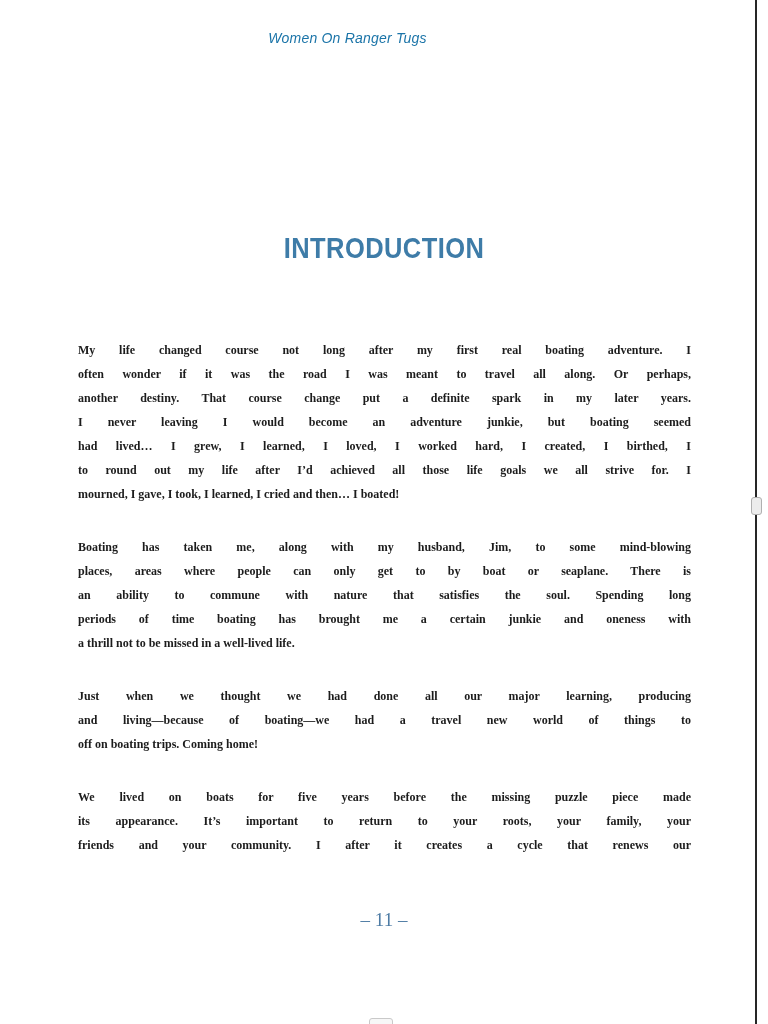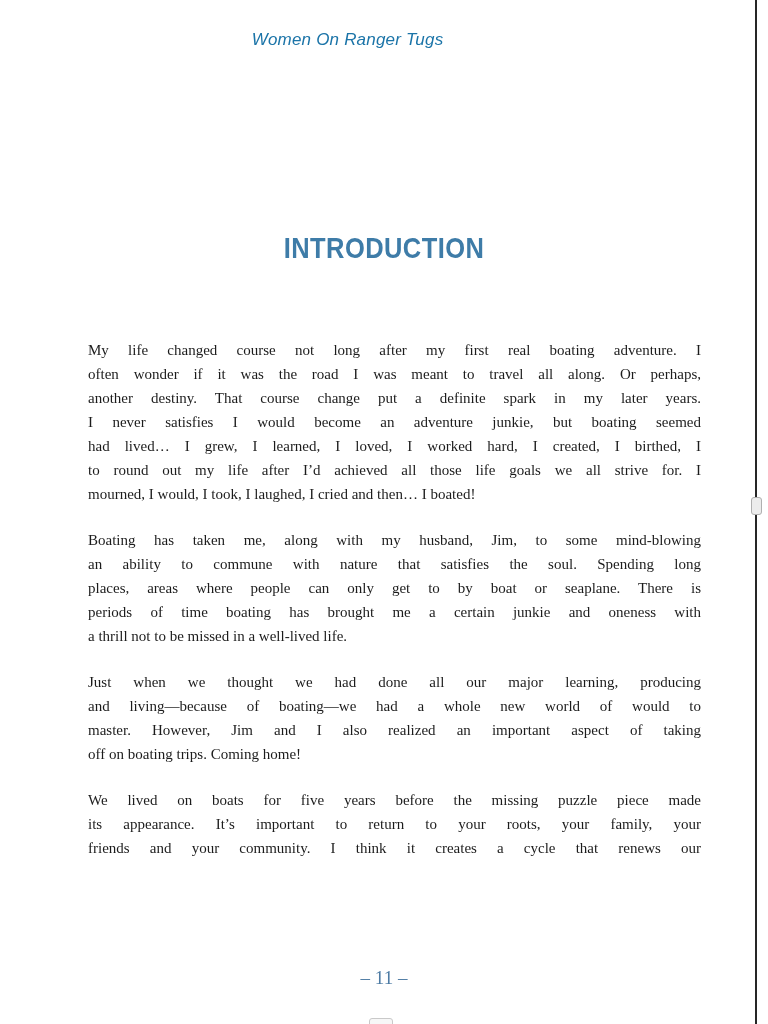--- a/index.html
+++ b/index.html
@@ -3,38 +3,38 @@
 <meta charset="utf-8">
 <style>
   html,body{margin:0;padding:0;background:#ffffff;}
   .page{
     position:relative;width:768px;height:1024px;background:#fff;overflow:hidden;
     font-family:"Liberation Serif",serif;
   }
   .running-header{
     position:absolute;top:30px;left:0;width:695px;text-align:center;
     font-family:"Liberation Sans",sans-serif;font-style:italic;
-    font-size:17px;letter-spacing:0.2px;color:var(--header-blue,#1b74a8);
+    font-size:14px;letter-spacing:0.2px;color:var(--header-blue,#1b74a8);
   }
   .chapter-title{
     position:absolute;top:231px;left:0;width:768px;text-align:center;
     font-family:"Liberation Sans",sans-serif;font-weight:700;
     font-size:30px;letter-spacing:0.5px;color:var(--title-blue,#3e7ca8);
     transform:scaleX(0.85);transform-origin:50% 50%;
   }
   .body-text{
-    position:absolute;top:338px;left:88px;width:613px;
-    font-size:15px;line-height:24px;color:var(--body-text,#1c1c1c);
+    position:absolute;top:338px;left:78px;width:613px;
+    font-size:12px;line-height:24px;color:var(--body-text,#1c1c1c);font-weight:bold;
   }
   .body-text p{margin:0;}
-  .body-text p + p{margin-top:22px;}
+  .body-text p + p{margin-top:29px;}
   .line{text-align:justify;text-align-last:justify;}
   .line.last{text-align-last:left;}
   .page-number{
-    position:absolute;top:967px;left:0;width:768px;text-align:center;
+    position:absolute;top:909px;left:0;width:768px;text-align:center;
     font-size:19px;color:var(--footer-blue,#4d7ba4);
   }
   .edge-line{
     position:absolute;top:0;right:11px;width:2px;height:1024px;
     background:var(--edge-line,#262626);
   }
   .scroll-thumb{
     position:absolute;top:497px;right:6px;width:9px;height:16px;
     background:var(--scroll-thumb,#ececec);
     border:1px solid #b0b0b0;border-radius:3px;
@@ -51,42 +51,41 @@
 
   <div class="running-header">Women On Ranger Tugs</div>
 
   <div class="chapter-title">INTRODUCTION</div>
 
   <div class="body-text">
     <p>
       <span class="line" style="display:block">My life changed course not long after my first real boating adventure. I</span>
       <span class="line" style="display:block">often wonder if it was the road I was meant to travel all along. Or perhaps,</span>
       <span class="line" style="display:block">another destiny. That course change put a definite spark in my later years.</span>
-      <span class="line" style="display:block">I never satisfies I would become an adventure junkie, but boating seemed</span>
+      <span class="line" style="display:block">I never leaving I would become an adventure junkie, but boating seemed</span>
       <span class="line" style="display:block">had lived… I grew, I learned, I loved, I worked hard, I created, I birthed, I</span>
       <span class="line" style="display:block">to round out my life after I’d achieved all those life goals we all strive for. I</span>
-      <span class="line last" style="display:block">mourned, I would, I took, I laughed, I cried and then… I boated!</span>
+      <span class="line last" style="display:block">mourned, I gave, I took, I learned, I cried and then… I boated!</span>
     </p>
     <p>
       <span class="line" style="display:block">Boating has taken me, along with my husband, Jim, to some mind-blowing</span>
+      <span class="line" style="display:block">places, areas where people can only get to by boat or seaplane. There is</span>
       <span class="line" style="display:block">an ability to commune with nature that satisfies the soul. Spending long</span>
-      <span class="line" style="display:block">places, areas where people can only get to by boat or seaplane. There is</span>
       <span class="line" style="display:block">periods of time boating has brought me a certain junkie and oneness with</span>
       <span class="line last" style="display:block">a thrill not to be missed in a well-lived life.</span>
     </p>
     <p>
       <span class="line" style="display:block">Just when we thought we had done all our major learning, producing</span>
-      <span class="line" style="display:block">and living—because of boating—we had a whole new world of would to</span>
-      <span class="line" style="display:block">master. However, Jim and I also realized an important aspect of taking</span>
+      <span class="line" style="display:block">and living—because of boating—we had a travel new world of things to</span>
       <span class="line last" style="display:block">off on boating trips. Coming home!</span>
     </p>
     <p>
       <span class="line" style="display:block">We lived on boats for five years before the missing puzzle piece made</span>
       <span class="line" style="display:block">its appearance. It’s important to return to your roots, your family, your</span>
-      <span class="line" style="display:block">friends and your community. I think it creates a cycle that renews our</span>
+      <span class="line" style="display:block">friends and your community. I after it creates a cycle that renews our</span>
     </p>
   </div>
 
   <div class="page-number">– 11 –</div>
 
   <div class="edge-line"></div>
 
   <div class="scroll-thumb"></div>
 
   <div class="page-peek"></div>

